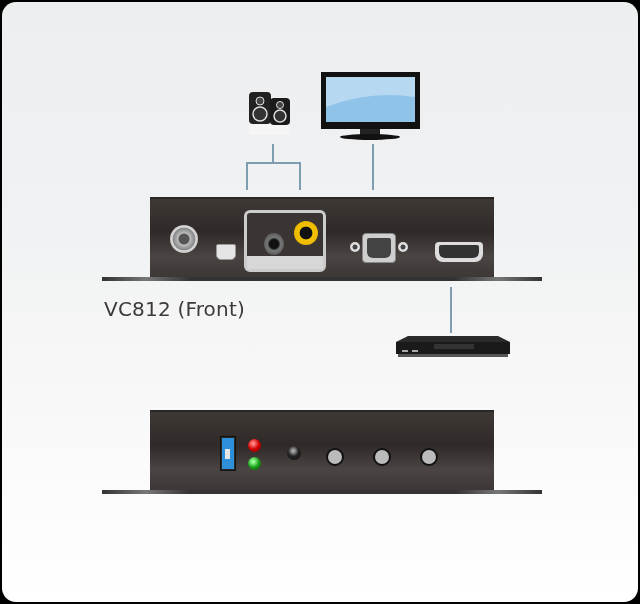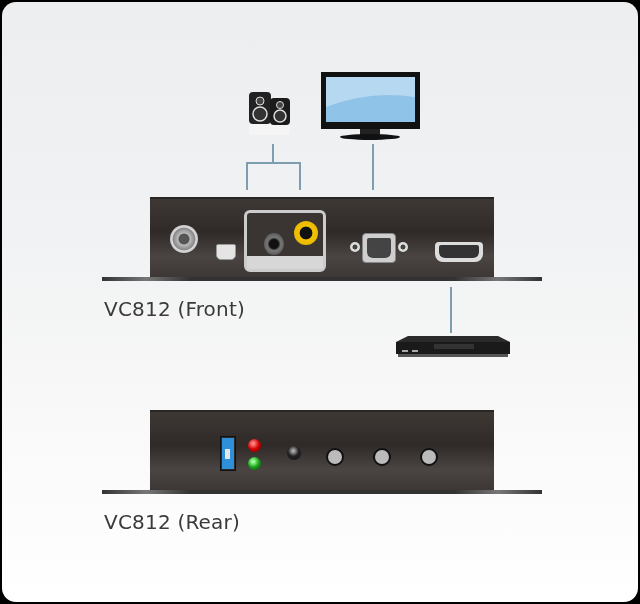--- a/index.html
+++ b/index.html
@@ -114,14 +114,13 @@
       </div>
     <div class="led red"></div>
     <div class="led green"></div>
     <div class="irdot"></div>
     <div class="btn" style="left:176px;"></div>
     <div class="btn" style="left:223px;"></div>
     <div class="btn" style="left:270px;"></div>
   </div>
   <div class="flange" style="top:488px;"></div>
 
-  <div class="label" style="left:102px;top:508px;">VC812 (Rear)</div>
 </div>
 
 </body></html>

